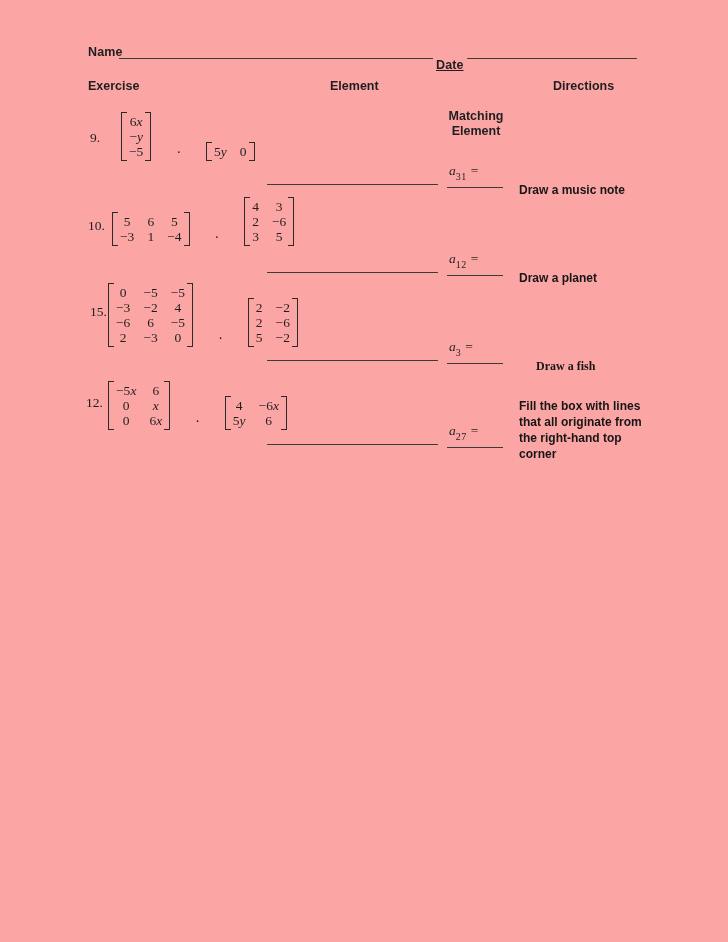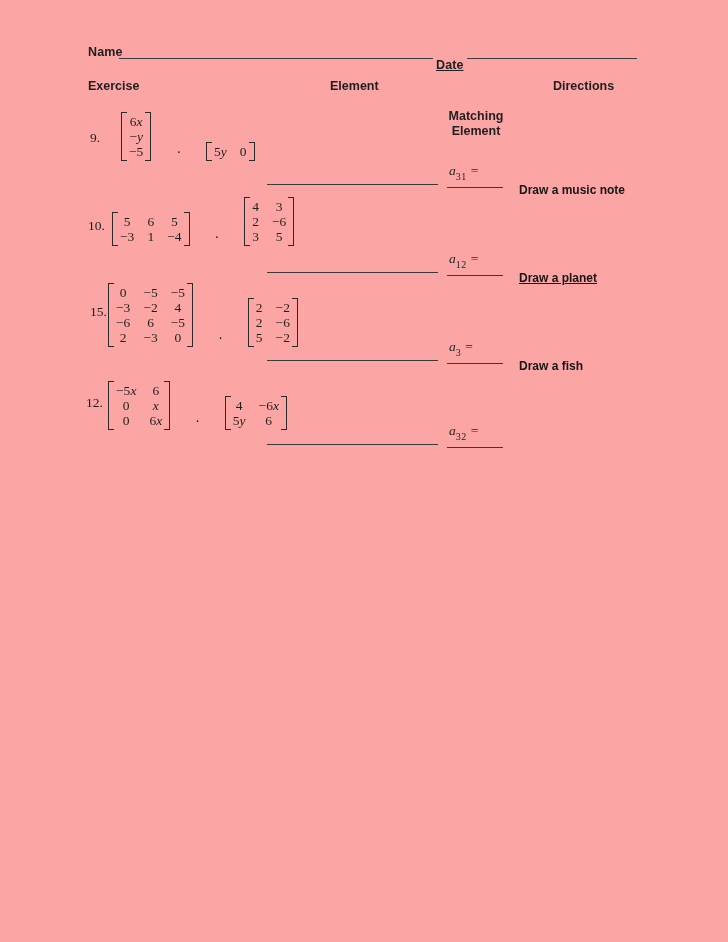--- a/index.html
+++ b/index.html
@@ -88,21 +88,21 @@
         <span class="mx-cell">4</span>
         <span class="mx-cell">3</span>
         <span class="mx-cell">2</span>
         <span class="mx-cell">−6</span>
         <span class="mx-cell">3</span>
         <span class="mx-cell">5</span>
       </span>
   </div>
   <div class="abs blank-line" style="left:267px; top:260px; width:171px;"></div>
   <div class="abs match" style="left:447px; top:251px;"><i>a</i><sub>12</sub><span class="meq">=</span></div>
-  <div class="abs dir" style="left:519px; top:254px; width:150px;text-decoration:underline;">Draw a planet</div>
+  <div class="abs dir" style="left:519px; top:254px; width:150px;">Draw a planet</div>
 
   <span class="abs ex-num" style="left:90px; top:304px;">15.</span>
   <div class="abs expr" style="left:108px; top:283px;">
     <span class="matrix" style="grid-template-columns: repeat(3, auto);">
         <span class="mx-cell">0</span>
         <span class="mx-cell">−5</span>
         <span class="mx-cell">−5</span>
         <span class="mx-cell">−3</span>
         <span class="mx-cell">−2</span>
         <span class="mx-cell">4</span>
@@ -118,36 +118,37 @@
         <span class="mx-cell">2</span>
         <span class="mx-cell">−2</span>
         <span class="mx-cell">2</span>
         <span class="mx-cell">−6</span>
         <span class="mx-cell">5</span>
         <span class="mx-cell">−2</span>
       </span>
   </div>
   <div class="abs blank-line" style="left:267px; top:348px; width:171px;"></div>
   <div class="abs match" style="left:447px; top:339px;"><i>a</i><sub>3</sub><span class="meq">=</span></div>
-  <div class="abs dir" style="left:519px; top:342px; width:150px;">Draw a fish</div>
+  <div class="abs dir" style="left:536px; top:342px; width:150px;font-family:Liberation Serif, serif;">Draw a fish</div>
 
   <span class="abs ex-num" style="left:86px; top:395px;">12.</span>
   <div class="abs expr" style="left:108px; top:381px;">
     <span class="matrix" style="grid-template-columns: repeat(2, auto);">
         <span class="mx-cell">−5<i>x</i></span>
         <span class="mx-cell">6</span>
         <span class="mx-cell">0</span>
         <span class="mx-cell"><i>x</i></span>
         <span class="mx-cell">0</span>
         <span class="mx-cell">6<i>x</i></span>
       </span>
     <span class="op-dot">·</span>
     <span class="matrix" style="grid-template-columns: repeat(2, auto);">
         <span class="mx-cell">4</span>
         <span class="mx-cell">−6<i>x</i></span>
         <span class="mx-cell">5<i>y</i></span>
         <span class="mx-cell">6</span>
       </span>
   </div>
   <div class="abs blank-line" style="left:267px; top:432px; width:171px;"></div>
-  <div class="abs match" style="left:447px; top:423px;"><i>a</i><sub>32</sub><span class="meq">=</span></div>
+  <div class="abs match" style="left:447px; top:423px;"><i>a</i><sub>27</sub><span class="meq">=</span></div>
+  <div class="abs dir" style="left:519px; top:382px; width:136px;">Fill the box with lines that all originate from the right-hand top corner</div>
 
 </div>
 
 </body></html>

